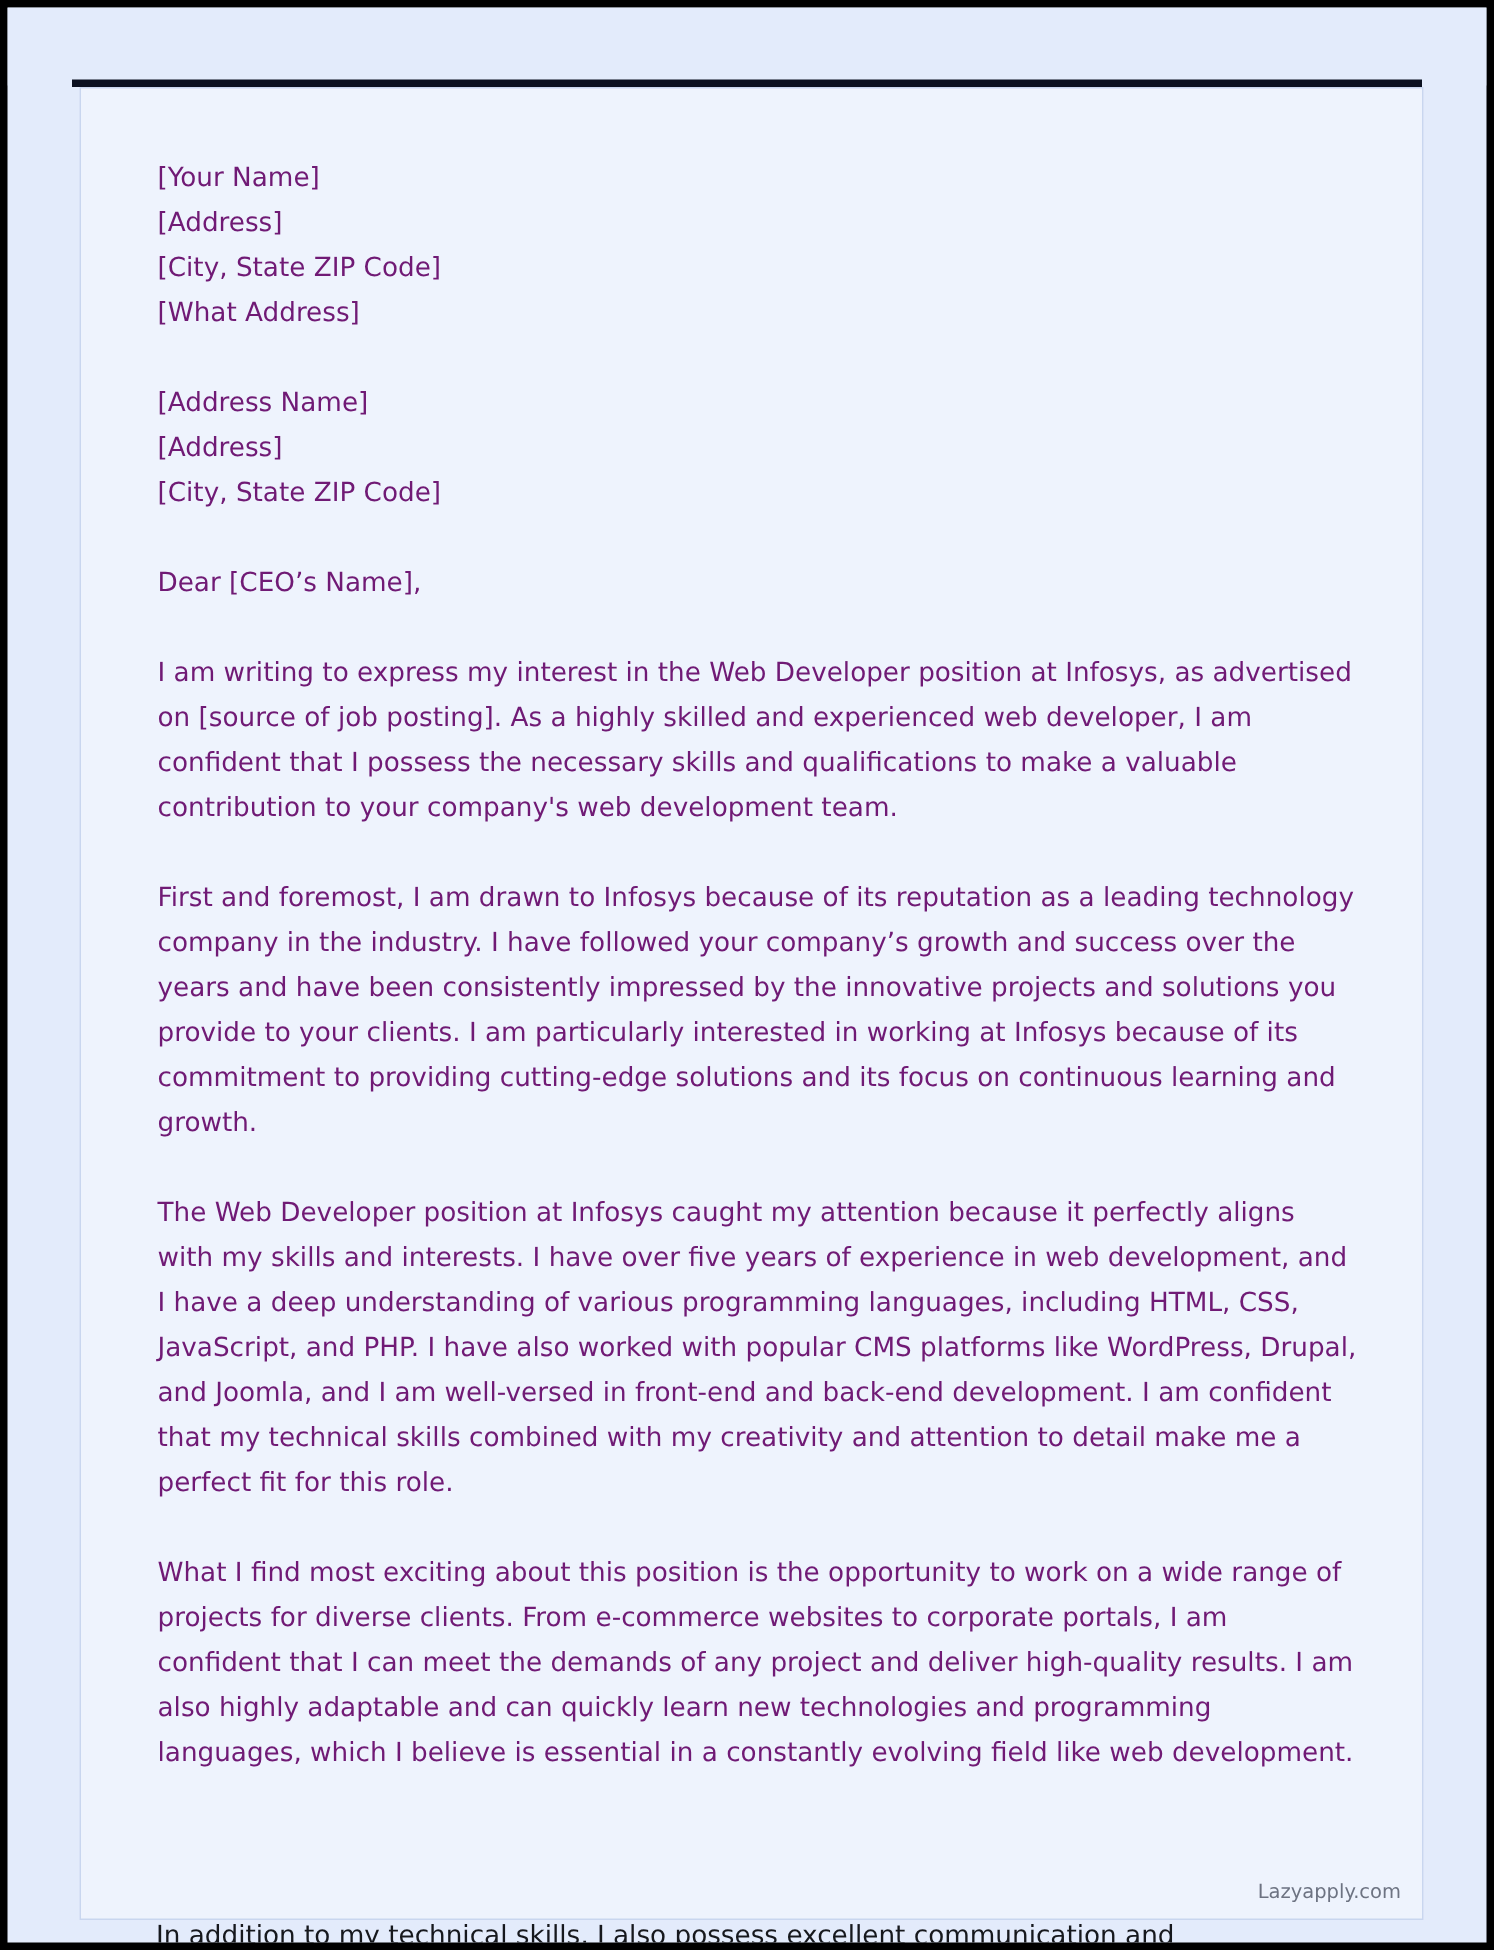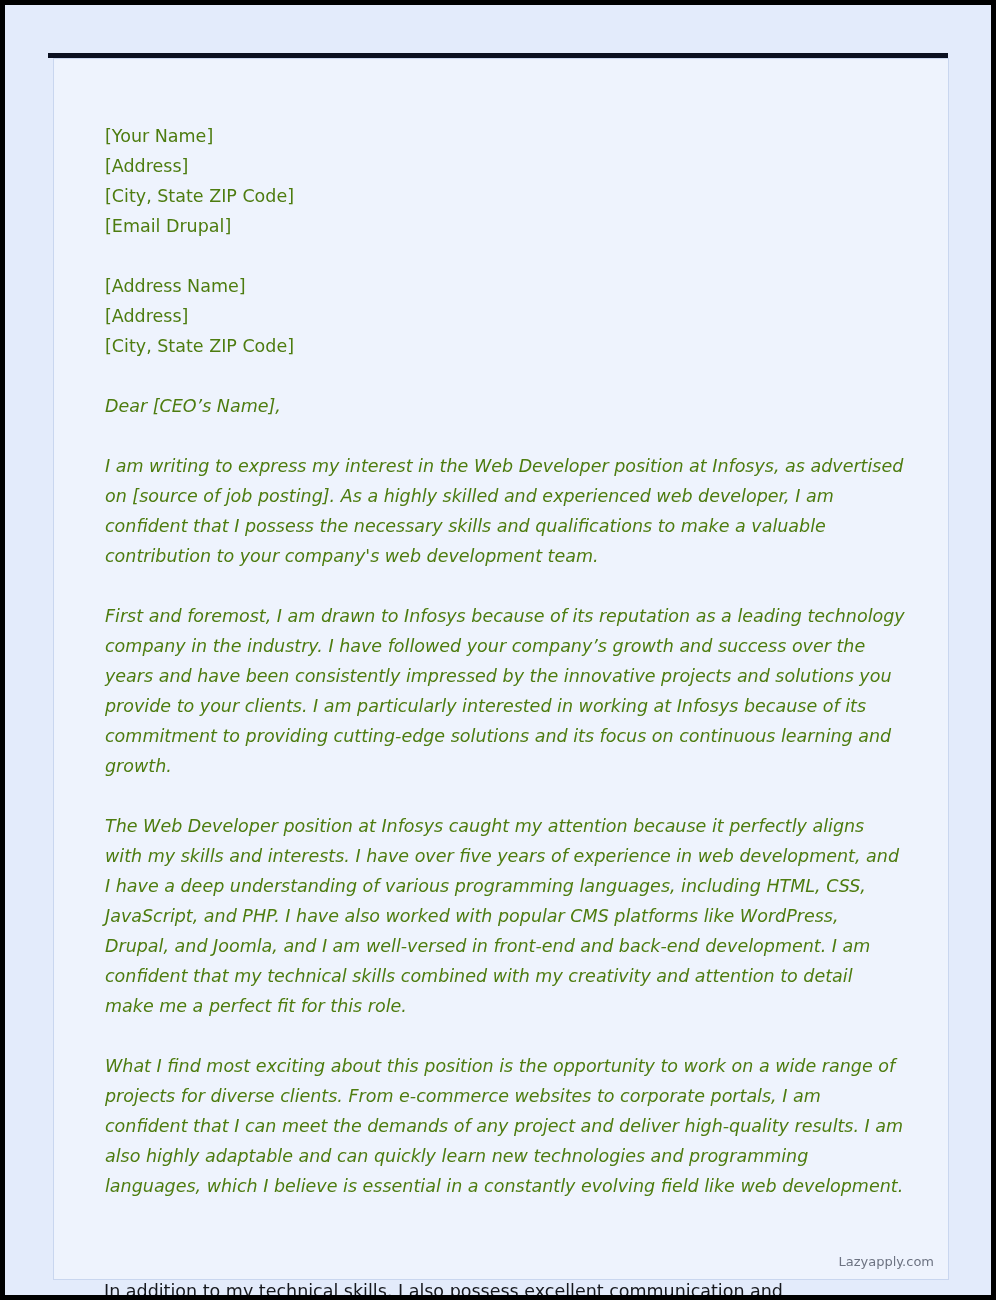--- a/index.html
+++ b/index.html
@@ -57,30 +57,29 @@
     width: 896px;
     height: 1222px;
     background: #eef3fd;
     border: 1px solid #c9d6ef;
     box-sizing: border-box;
     overflow: hidden;
   }
   .letter {
     position: absolute;
     left: 51px;
-    top: 62px;
+    top: 45px;
     width: 800px;
-    color: #4d7c0f;
+    color: #701a75;
     font-size: 17.5px;
     line-height: 30px;
     font-family: "DejaVu Sans", sans-serif;
   }
   .letter p {
     margin: 0 0 30px 0;
-    font-style: italic;
   }
   .letter .block-lines {
     margin: 0 0 30px 0;
   }
   .letter .line {
     display: block;
     white-space: pre;
   }
   .watermark {
     position: absolute;
@@ -112,21 +111,21 @@
     <div class="header-rule"></div>
   </div>
 
   <div class="sheet">
     <div class="letter">
 
       <div class="block-lines">
         <span class="line">[Your Name]</span>
         <span class="line">[Address]</span>
         <span class="line">[City, State ZIP Code]</span>
-        <span class="line">[Email Drupal]</span>
+        <span class="line">[What Address]</span>
       </div>
 
       <div class="block-lines">
         <span class="line">[Address Name]</span>
         <span class="line">[Address]</span>
         <span class="line">[City, State ZIP Code]</span>
       </div>
 
       <p>Dear [CEO’s Name],</p>
       <p>I am writing to express my interest in the Web Developer position at Infosys, as advertised on [source of job posting]. As a highly skilled and experienced web developer, I am confident that I possess the necessary skills and qualifications to make a valuable contribution to your company's web development team.</p>

